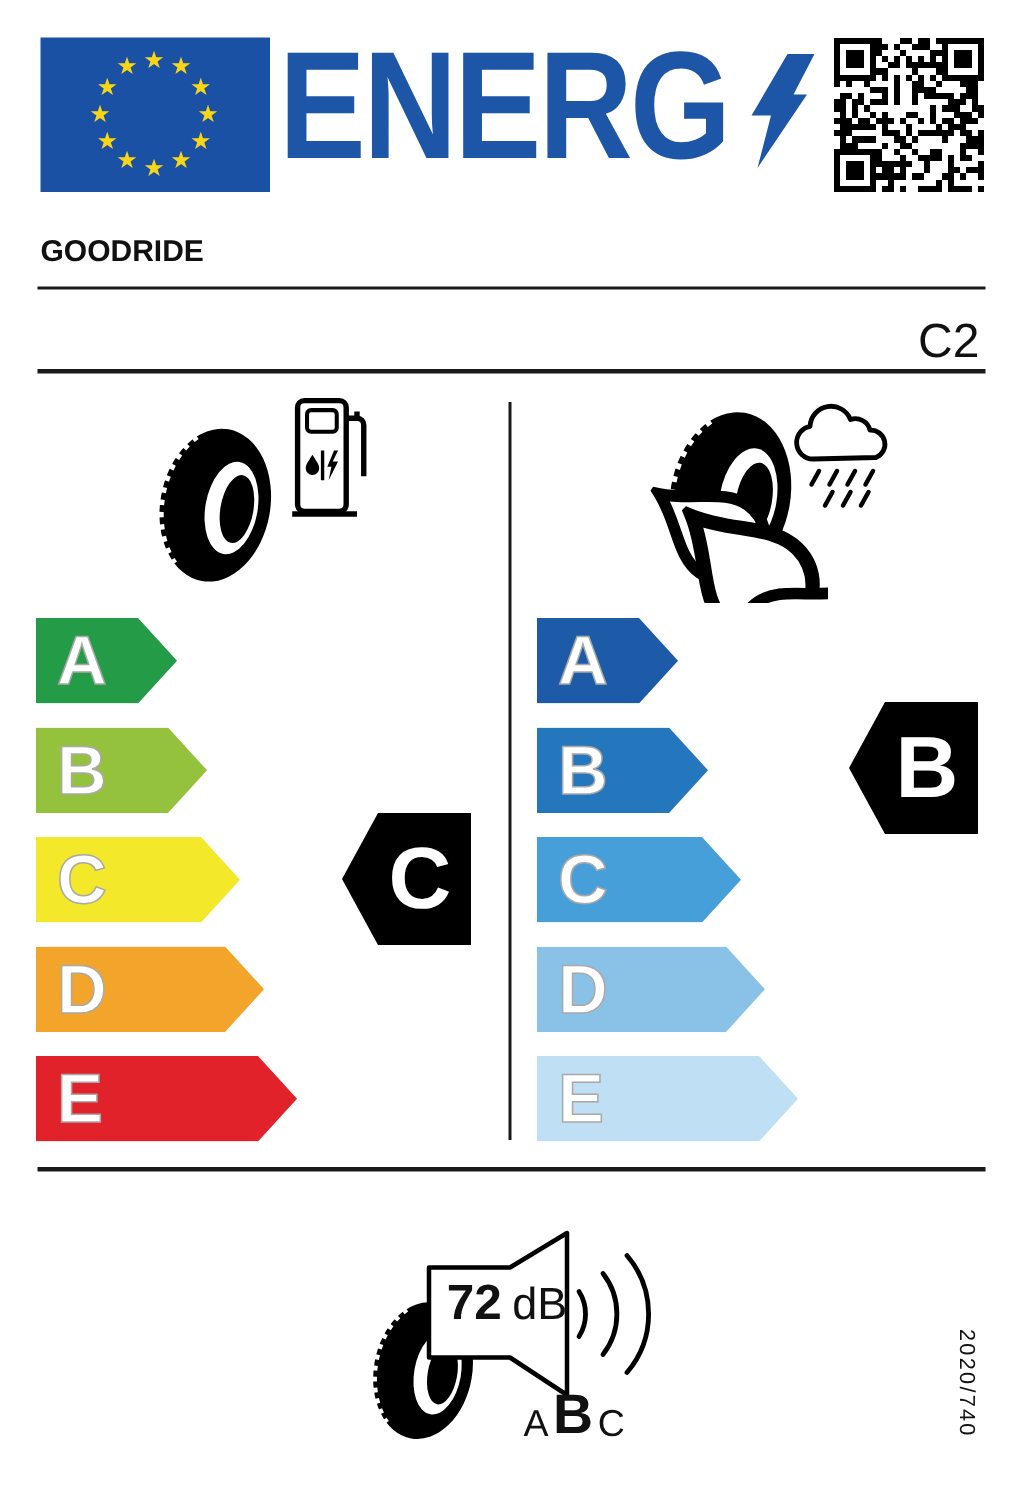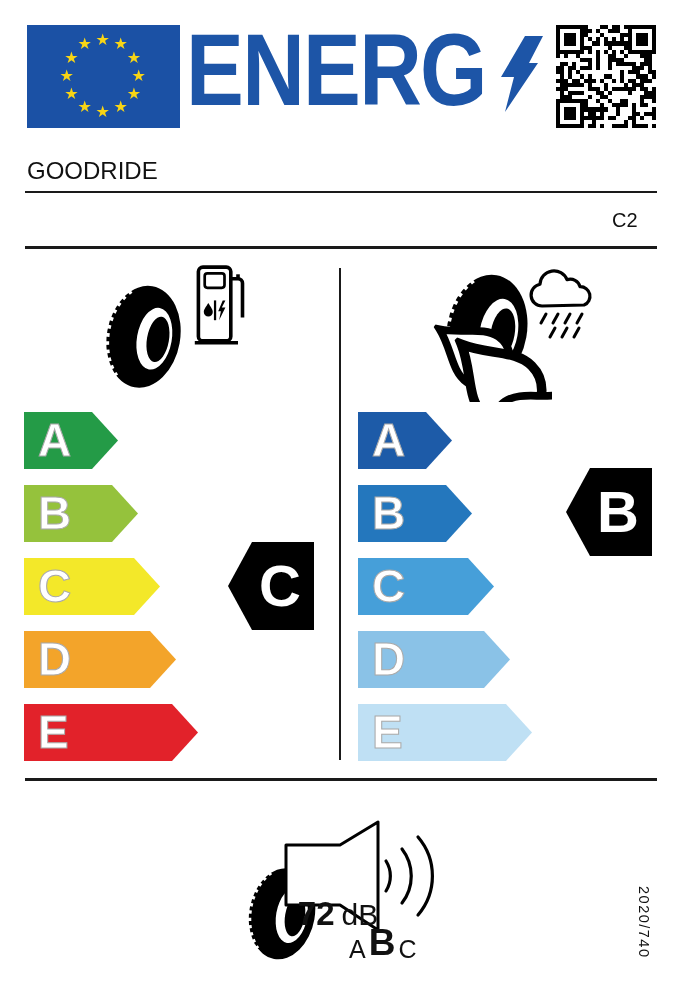--- a/index.html
+++ b/index.html
@@ -13,25 +13,25 @@
   .flag{left:27px;top:25px;width:153px;height:103px;background:#1b51a5;}
   .star{position:absolute;font-size:16px;line-height:16px;font-family:"DejaVu Sans",sans-serif;}
   .energ{
     left:186px;top:19px;font-size:102px;font-weight:bold;line-height:1;
     letter-spacing:-2px;transform:scaleX(0.85);transform-origin:left top;white-space:nowrap;
   }
   .bolt{left:497px;top:36px;width:46px;height:76px;}
   .qr{left:556px;top:25px;width:100px;height:103px;}
 
   
-  .brand{left:27px;top:157px;font-size:24px;font-weight:normal;}
+  .brand{left:27px;top:157px;font-size:20px;font-weight:bold;}
   .rule{background:#1a1a1a;}
   .rule1{left:25px;top:191px;width:632px;height:2px;}
   .size{left:27px;top:202px;font-size:34px;letter-spacing:-0.5px;}
-  .tclass{left:612px;top:209px;font-size:20px;}
+  .tclass{left:612px;top:209px;font-size:32px;}
   .rule2{left:25px;top:246px;width:632px;height:3px;}
 
   
   .vdivider{left:339px;top:268px;width:2px;height:492px;background:#1a1a1a;}
   .icon-tire-left{left:92px;top:281px;width:94px;height:110px;}
   .icon-pump{left:193px;top:262px;width:54px;height:84px;}
   .icon-tire-wet{left:408px;top:262px;width:144px;height:140px;}
   .icon-cloud{left:524px;top:262px;width:80px;height:78px;}
 
   .arrow{
@@ -55,21 +55,21 @@
 
   .rule3{left:25px;top:778px;width:632px;height:3px;}
 
   
   .icon-tire-noise{left:237px;top:861px;width:82px;height:104px;}
   .icon-speaker{left:280px;top:816px;width:172px;height:120px;}
   .noise-val{
     left:288px;top:849px;width:100px;text-align:center;white-space:nowrap;
     font-size:30px;display:flex;justify-content:center;align-items:baseline;gap:7px;
   }
-  .noise-val .num{font-weight:bold;font-size:33px;margin-top:46px;}
+  .noise-val .num{font-weight:bold;font-size:33px;}
   .noise-classes{left:349px;top:922px;display:flex;align-items:flex-end;gap:3px;font-size:25px;}
   .noise-classes .big{font-size:37px;font-weight:bold;}
 
   .regulation{
     left:652px;top:886px;transform:rotate(90deg);transform-origin:0 0;
     font-size:14.5px;letter-spacing:1.5px;white-space:nowrap;
   }
 
   svg{display:block;width:100%;height:100%;}
 </style>

